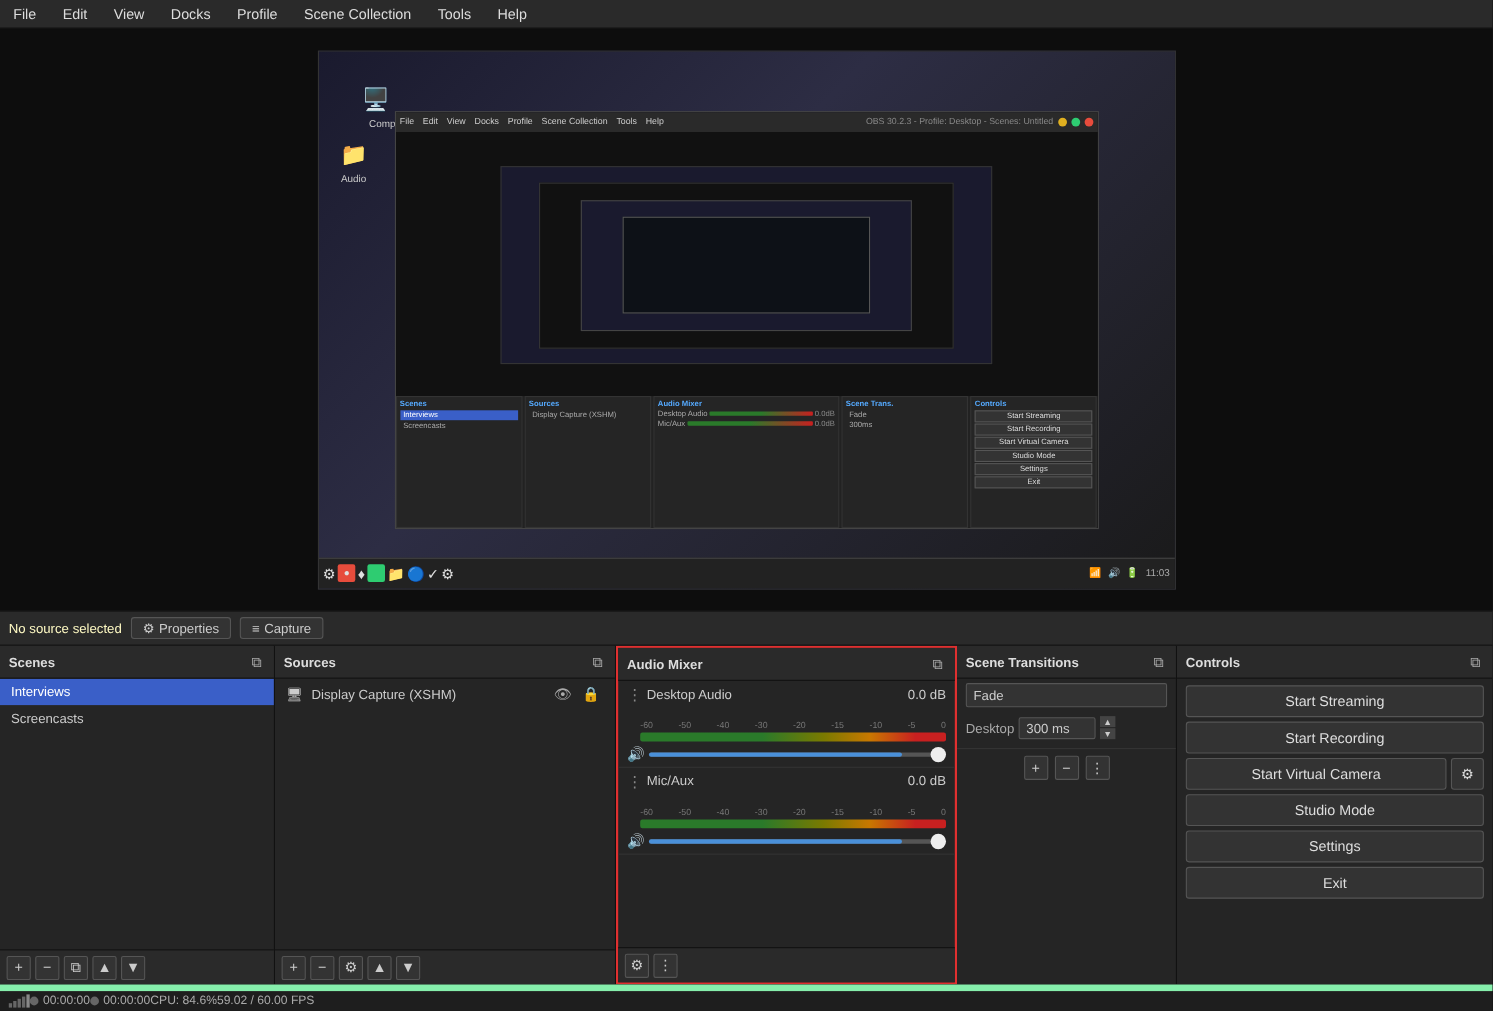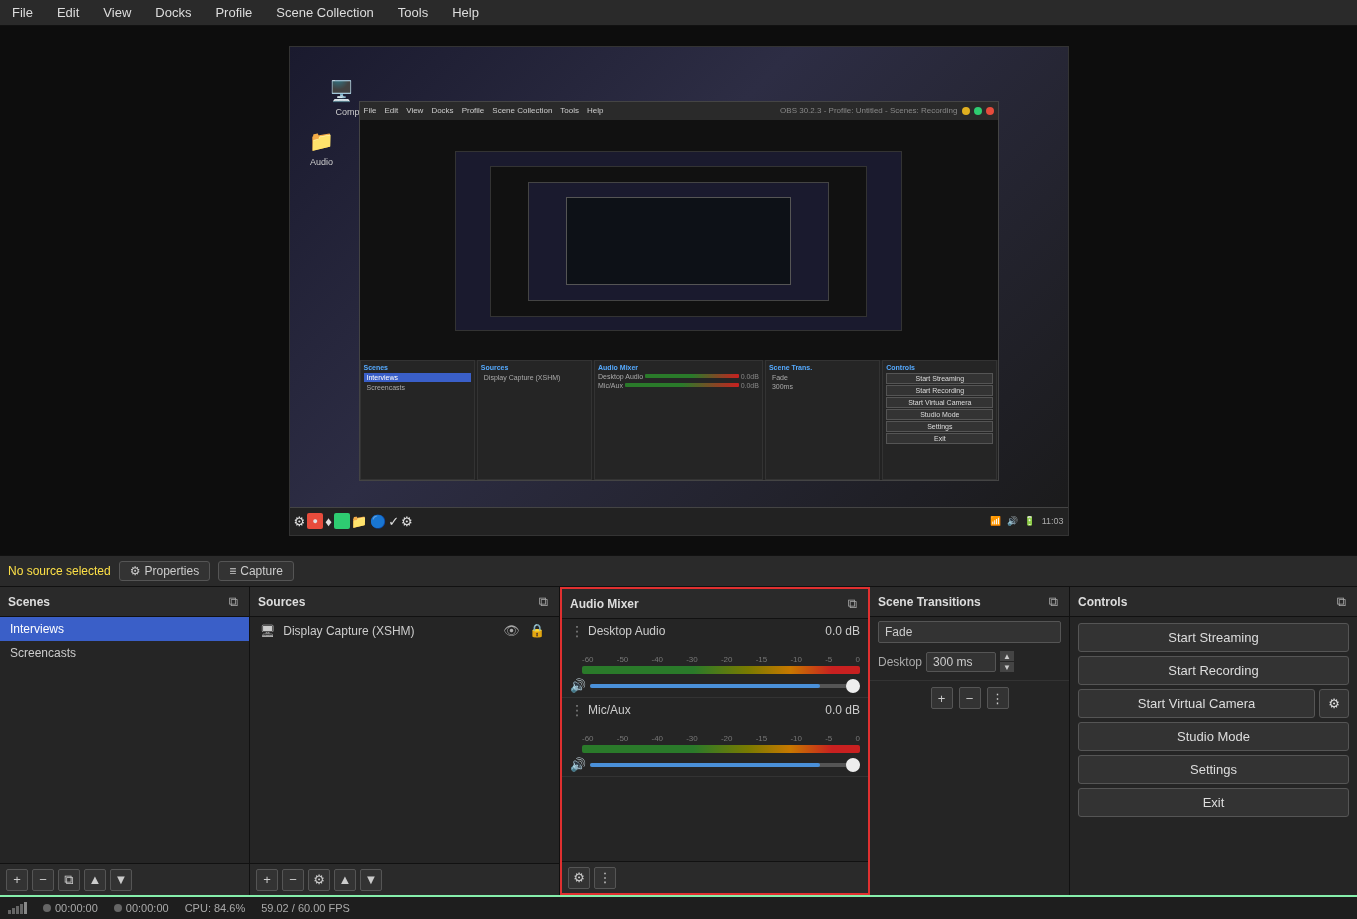--- a/index.html
+++ b/index.html
@@ -116,21 +116,21 @@
       align-items: center;
       padding: 4px 8px;
       background: #2a2a2a;
       border-top: 1px solid #111;
       border-bottom: 1px solid #111;
       gap: 8px;
       height: 32px;
       flex-shrink: 0;
     }
     .filter-bar .no-source {
-      color: #fde047;
+      color: #fef9c3;
       font-size: 12px;
     }
     .filter-btn {
       display: flex;
       align-items: center;
       gap: 4px;
       padding: 2px 10px;
       background: #333;
       border: 1px solid #555;
       border-radius: 3px;
@@ -411,24 +411,23 @@
       display: flex;
       align-items: center;
       justify-content: center;
     }
 
     
     .status-bar {
       display: flex;
       align-items: center;
       background: #1e1e1e;
-      border-top: 2px solid #86efac;
+      border-top: 6px solid #86efac;
       padding: 2px 8px;
       height: 24px;
-      gap: 16px;
       flex-shrink: 0;
     }
     .status-item {
       display: flex;
       align-items: center;
       gap: 4px;
       font-size: 11px;
       color: #aaa;
     }
     .status-dot {
@@ -556,21 +555,21 @@
           <div class="obs-nested-menubar">
             <span>File</span>
             <span>Edit</span>
             <span>View</span>
             <span>Docks</span>
             <span>Profile</span>
             <span>Scene Collection</span>
             <span>Tools</span>
             <span>Help</span>
             <div style="margin-left:auto;display:flex;gap:4px;align-items:center;">
-              <span style="font-size:8px;color:#888;">OBS 30.2.3 - Profile: Untitled - Scenes: Recording</span>
+              <span style="font-size:8px;color:#888;">OBS 30.2.3 - Profile: Desktop - Scenes: Untitled</span>
               <span style="width:8px;height:8px;background:#e0b020;border-radius:50%;display:inline-block;"></span>
               <span style="width:8px;height:8px;background:#2ecc71;border-radius:50%;display:inline-block;"></span>
               <span style="width:8px;height:8px;background:#e74c3c;border-radius:50%;display:inline-block;"></span>
             </div>
           </div>
           <div class="obs-nested-preview">
             <div class="obs-nested-preview-inner" style="display:flex;align-items:center;justify-content:center;">
 
               <div style="width:85%;height:85%;background:#111;border:1px solid #333;display:flex;align-items:center;justify-content:center;flex-direction:column;">
                 <div style="width:80%;height:80%;background:#1a1a2e;border:1px solid #444;display:flex;align-items:center;justify-content:center;">

